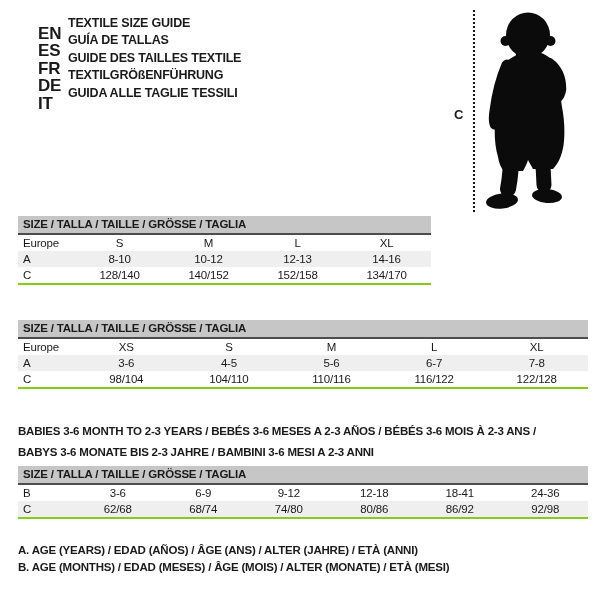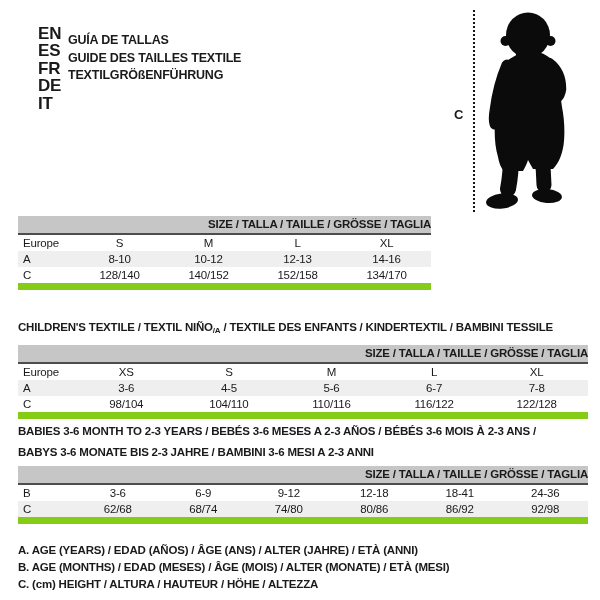--- a/index.html
+++ b/index.html
@@ -21,54 +21,56 @@
   .figure svg{position:absolute;left:31px;top:0;}
   
   .section{position:absolute;left:18px;}
   .sec-0{top:216px;width:413px;}
   .sec-1{top:320px;width:570px;}
   .sec-2{top:424px;width:570px;}
   .sec-title{font-size:11.5px;font-weight:bold;line-height:14px;margin-bottom:7px;white-space:nowrap;}
   .sec-title sub{font-size:8px;vertical-align:-2px;}
   .size-bar{height:17px;line-height:17px;background:var(--bar,#c6c6c6);
     border-bottom:2px solid var(--barline,#4d4d4d);
-    font-size:11.5px;font-weight:bold;text-align:right;}
-  .tbl{display:table;width:100%;table-layout:fixed;border-bottom:7px solid #84cc16;}
+    font-size:11.5px;font-weight:bold;padding-left:5px;}
+  .tbl{display:table;width:100%;table-layout:fixed;border-bottom:2px solid #84cc16;}
   .trow{display:table-row;}
   .trow.shade .cell{background:var(--shade,#efefef);}
   .cell{display:table-cell;height:16px;vertical-align:middle;text-align:center;
     font-size:11.5px;}
   .cell.first{width:52px;text-align:left;padding-left:5px;}
   
   .legend{position:absolute;left:18px;top:511px;margin-top:31px;}
   .legend-line{font-size:11.5px;font-weight:bold;line-height:17px;white-space:nowrap;}
 </style>
 </head>
 <body>
 
 <div class="page" style="--text: #1a1a1a; --bar: #c6c6c6; --barline: #4d4d4d; --shade: #efefef;">
 
   <div class="langs">
       <div class="lang-row">
         <span class="lang-code">EN</span>
+        <span class="lang-label">TEXTILE SIZE GUIDE</span>
       </div>
       <div class="lang-row">
         <span class="lang-code">ES</span>
         <span class="lang-label">GUÍA DE TALLAS</span>
       </div>
       <div class="lang-row">
         <span class="lang-code">FR</span>
         <span class="lang-label">GUIDE DES TAILLES TEXTILE</span>
       </div>
       <div class="lang-row">
         <span class="lang-code">DE</span>
         <span class="lang-label">TEXTILGRÖßENFÜHRUNG</span>
       </div>
       <div class="lang-row">
         <span class="lang-code">IT</span>
+        <span class="lang-label">GUIDA ALLE TAGLIE TESSILI</span>
       </div>
     </div>
 
   <div class="figure">
     <span class="fig-label">C</span>
     <div class="dotted-line"></div>
     <svg width="115" height="210" viewBox="0 0 115 210">
       <g fill="#0b0b0b" stroke="none">
 
         <ellipse cx="45" cy="30" rx="22" ry="22.5"></ellipse>
@@ -123,21 +125,20 @@
         <div class="trow">
           <div class="cell first">C</div>
           <div class="cell">128/140</div>
           <div class="cell">140/152</div>
           <div class="cell">152/158</div>
           <div class="cell">134/170</div>
         </div>
       </div>
     </section>
   <section class="section sec-1">
-      <div class="sec-title"><span>CHILDREN'S TEXTILE / TEXTIL NIÑO</span><sub>/A</sub><span> / TEXTILE DES ENFANTS / KINDERTEXTIL / BAMBINI TESSILE</span></div>
       <div class="size-bar">SIZE / TALLA / TAILLE / GRÖSSE / TAGLIA</div>
       <div class="tbl">
         <div class="trow">
           <div class="cell first">Europe</div>
           <div class="cell">XS</div>
           <div class="cell">S</div>
           <div class="cell">M</div>
           <div class="cell">L</div>
           <div class="cell">XL</div>
         </div>
@@ -181,16 +182,15 @@
           <div class="cell">80/86</div>
           <div class="cell">86/92</div>
           <div class="cell">92/98</div>
         </div>
       </div>
     </section>
 
   <div class="legend">
       <div class="legend-line">A. AGE (YEARS) / EDAD (AÑOS) / ÂGE (ANS) / ALTER (JAHRE) / ETÀ (ANNI)</div>
       <div class="legend-line">B. AGE (MONTHS) / EDAD (MESES) / ÂGE (MOIS) / ALTER (MONATE) / ETÀ (MESI)</div>
-      <div class="legend-line">C. (cm) HEIGHT / ALTURA / HAUTEUR / HÖHE / ALTEZZA</div>
     </div>
 
 </div>
 
 </body></html>

